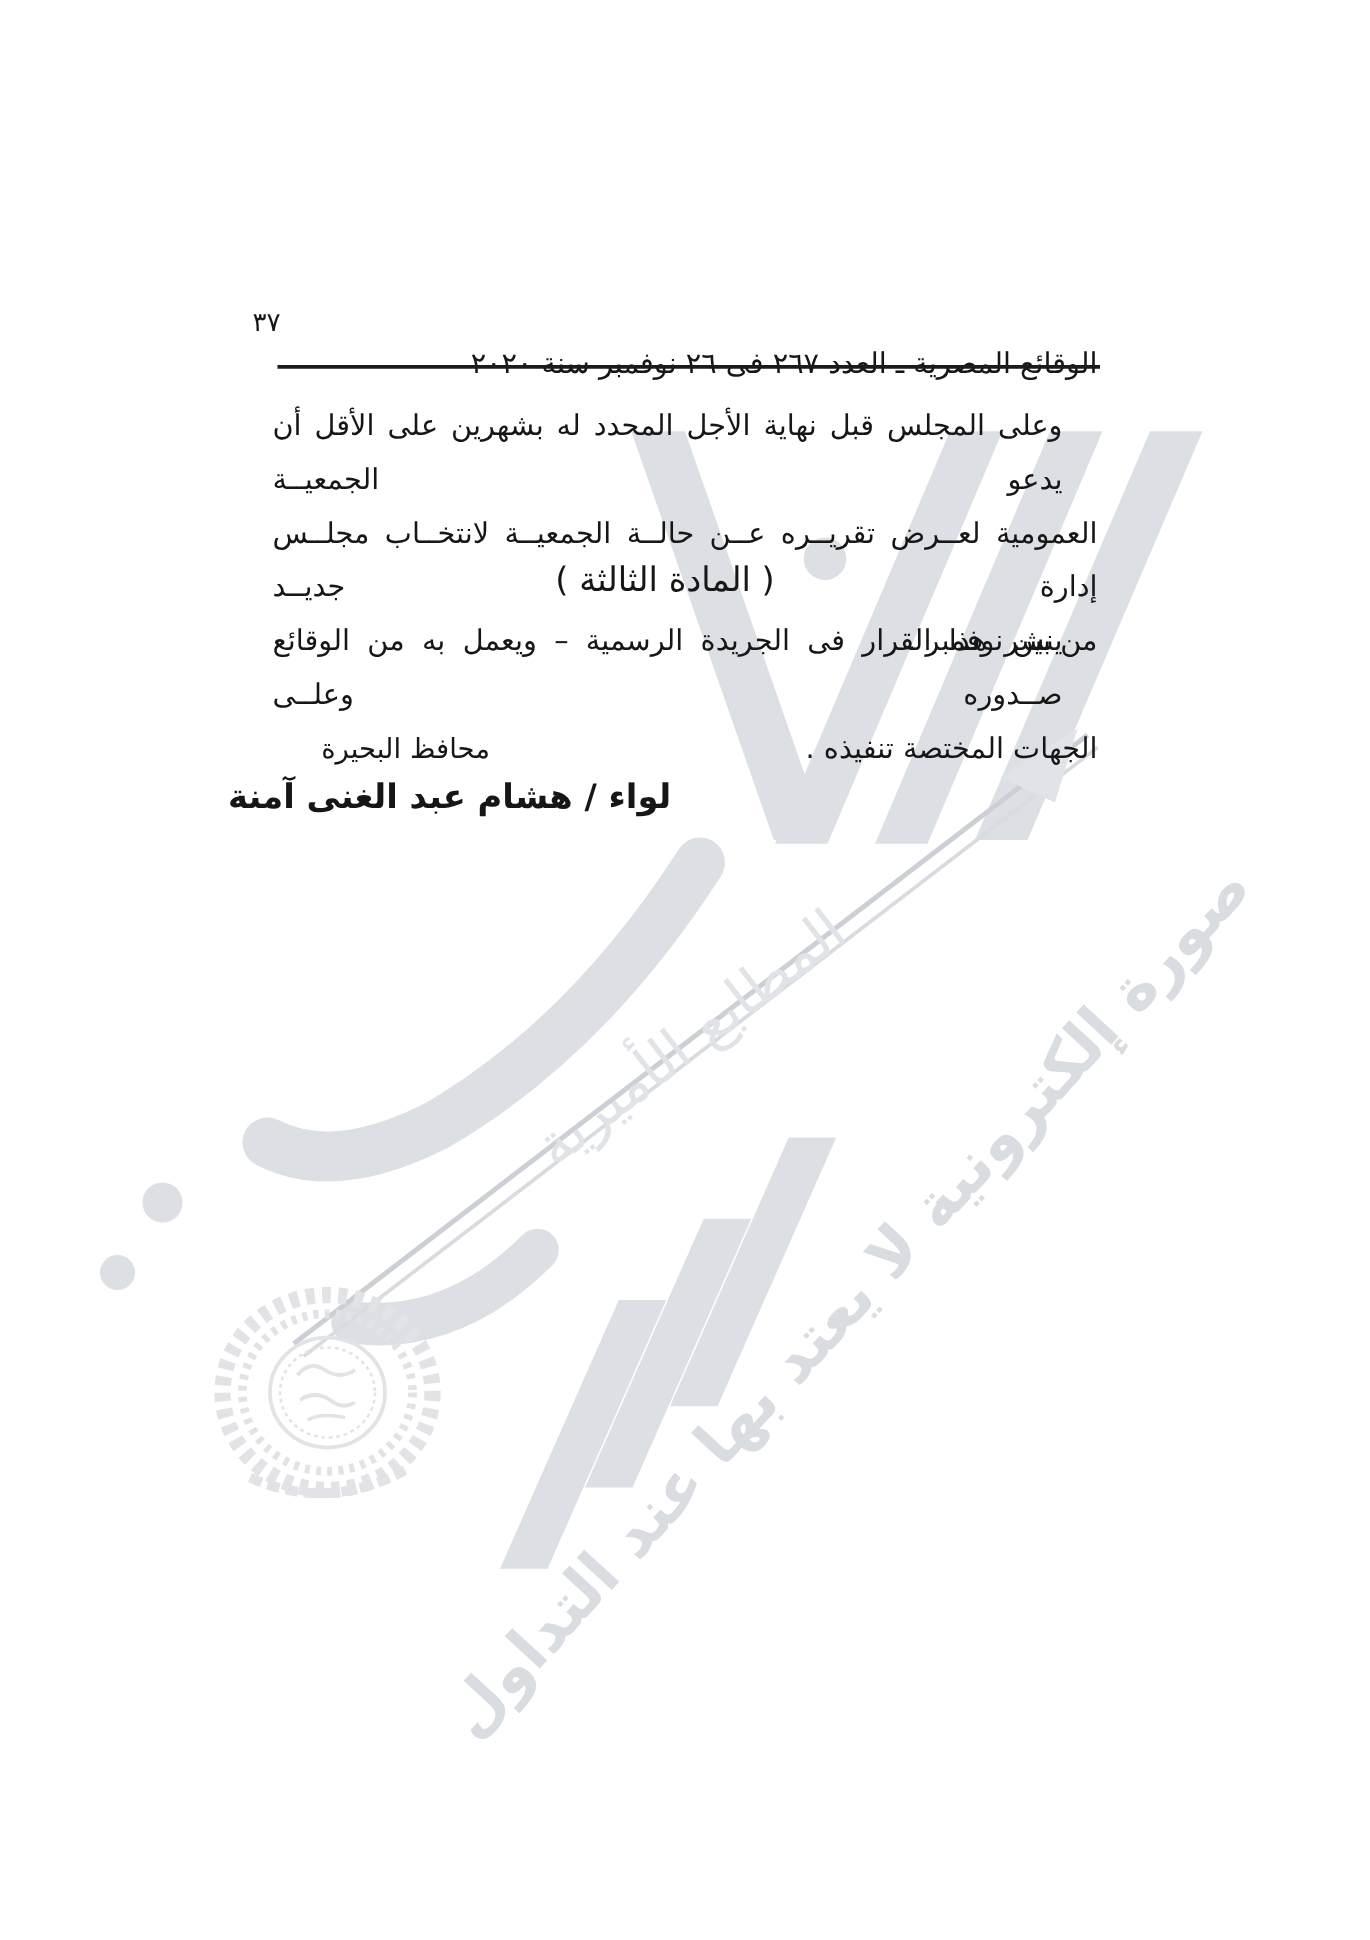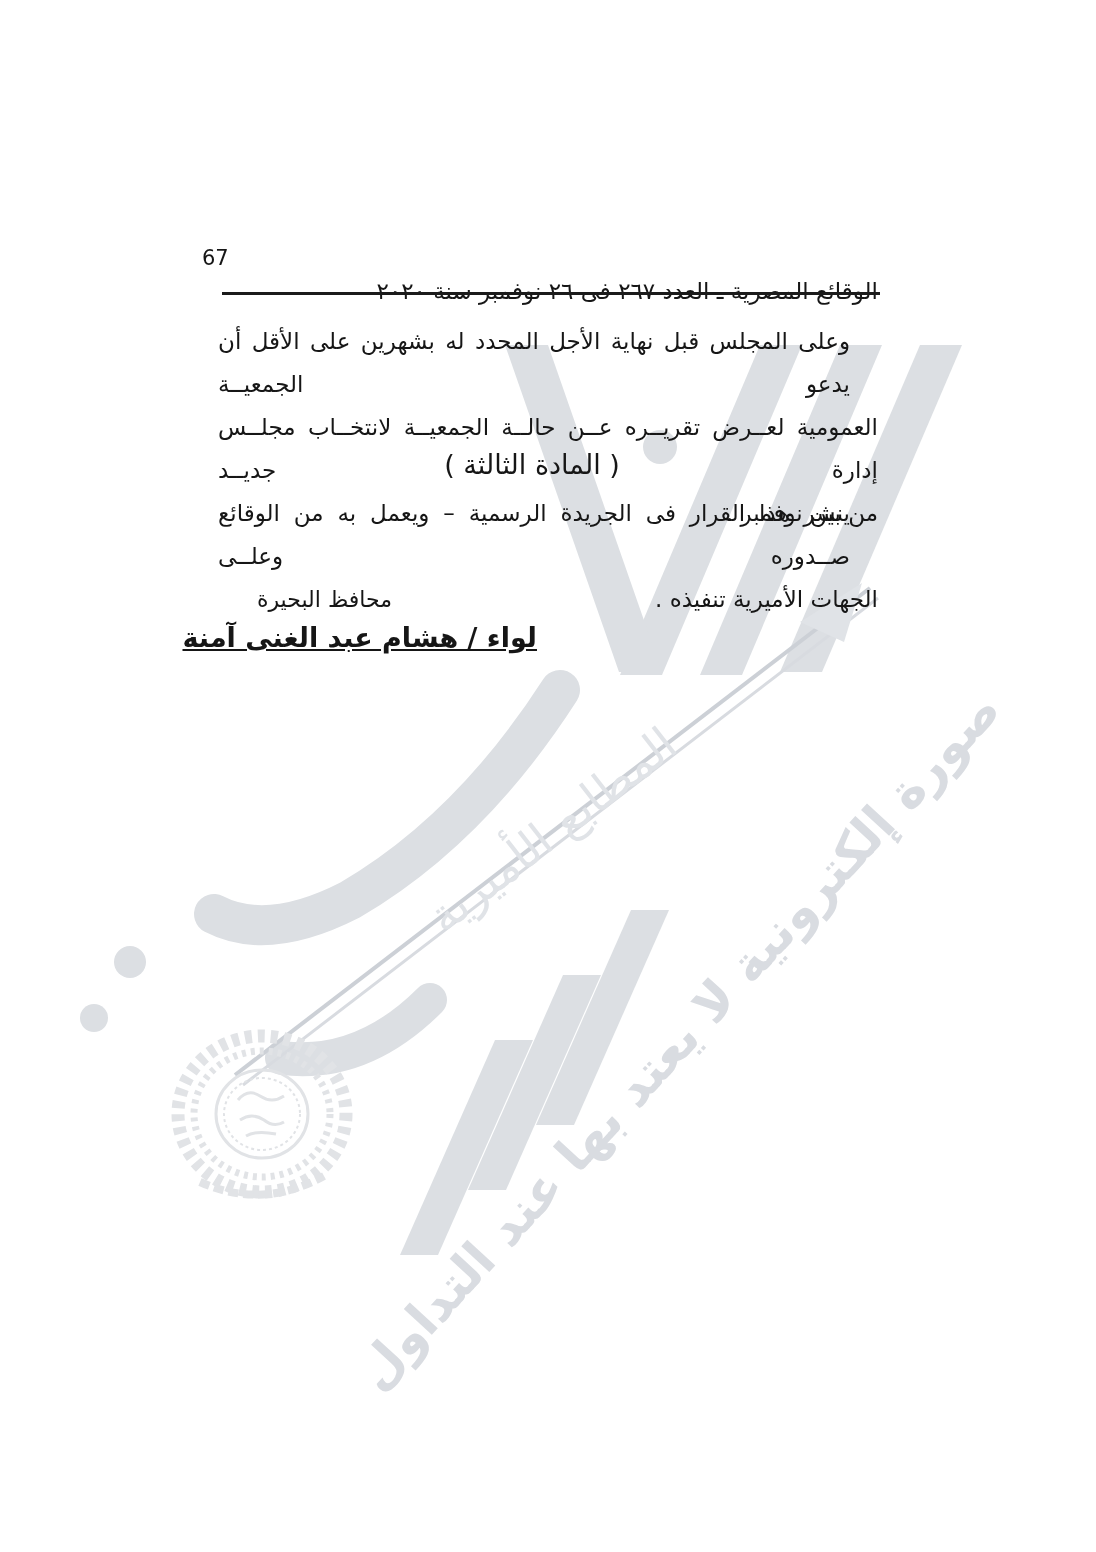--- a/index.html
+++ b/index.html
@@ -24,21 +24,21 @@
   .line { white-space:nowrap; }
   .line.justify { white-space:normal; text-align:justify; text-align-last:justify; }
   .line.indent { padding-right:28px; }
 
   .article-heading {
     left:222px; top:449px; width:620px; text-align:center;
     font-weight:normal; font-size:27px;
   }
 
   .sig-title { right:704px; top:587px; font-size:22px; white-space:nowrap;text-align:center; }
-  .sig-name  { right:559px; top:622px; font-size:27px; font-weight:bold; white-space:nowrap;text-decoration:underline; }
+  .sig-name  { right:559px; top:622px; font-size:27px; font-weight:bold; white-space:nowrap; }
 
   .wm-phrase {
     position:absolute; left:320px; top:963px; width:800px; height:64px;
     transform:rotate(-47.5deg); transform-origin:center;
     font-size:50px; font-weight:bold; color:#d9dce1;
     direction:rtl; text-align:center; white-space:nowrap;
     z-index:1; line-height:64px;
   }
   .wm-press {
     position:absolute; left:152px; top:798px; width:800px; height:64px;
@@ -86,33 +86,33 @@
       <path d="M 240 1120 q 12 -8 24 0 q 10 8 20 2" stroke-width="3"></path>
       <path d="M 246 1136 q 10 -6 30 -2" stroke-width="3"></path>
       <path d="M 200 1182 q 62 28 124 -6" stroke-width="8" stroke-dasharray="10 5"></path>
     </g>
   </svg>
 
   <div class="wm-press">المطابع الأميرية</div>
 
   <div class="wm-phrase">صورة إلكترونية لا يعتد بها عند التداول</div>
 
-  <div class="page-number">67</div>
+  <div class="page-number">٣٧</div>
   <div class="txt header-title">الوقائع المصرية ـ العدد ٢٦٧ فى ٢٦ نوفمبر سنة ٢٠٢٠</div>
   <div class="header-rule"></div>
 
   <div class="txt para para1">
     <div class="line justify indent">وعلى المجلس قبل نهاية الأجل المحدد له بشهرين على الأقل أن يدعو الجمعيــة</div>
     <div class="line justify">العمومية لعــرض تقريــره عــن حالــة الجمعيــة لانتخــاب مجلــس إدارة جديــد</div>
     <div class="line">من بين نوفمبر .</div>
   </div>
 
   <div class="txt article-heading">( المادة الثالثة )</div>
 
   <div class="txt para para2">
     <div class="line justify indent">ينشر هذا القرار فى الجريدة الرسمية – ويعمل به من الوقائع صــدوره وعلــى</div>
-    <div class="line">الجهات الأميرية تنفيذه .</div>
+    <div class="line">الجهات المختصة تنفيذه .</div>
   </div>
 
   <div class="txt sig-title">محافظ البحيرة</div>
   <div class="txt sig-name">لواء / هشام عبد الغنى آمنة</div>
 
 </div>
 
 </body></html>

